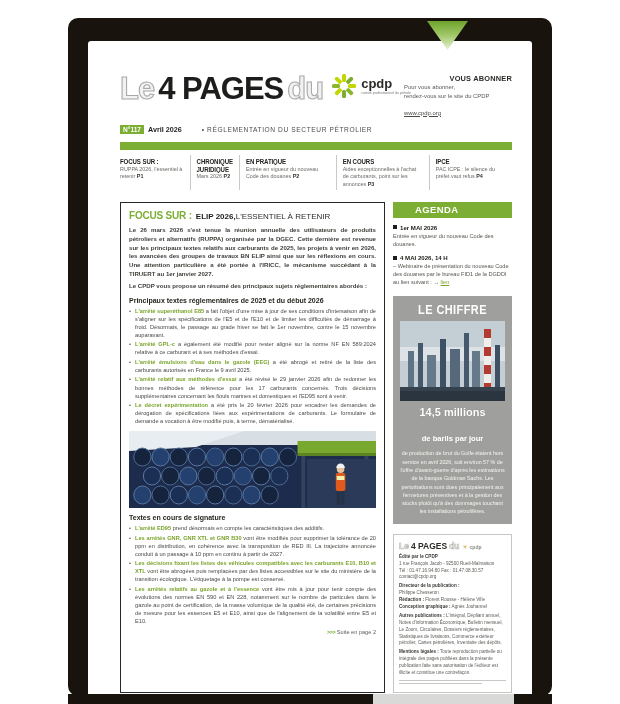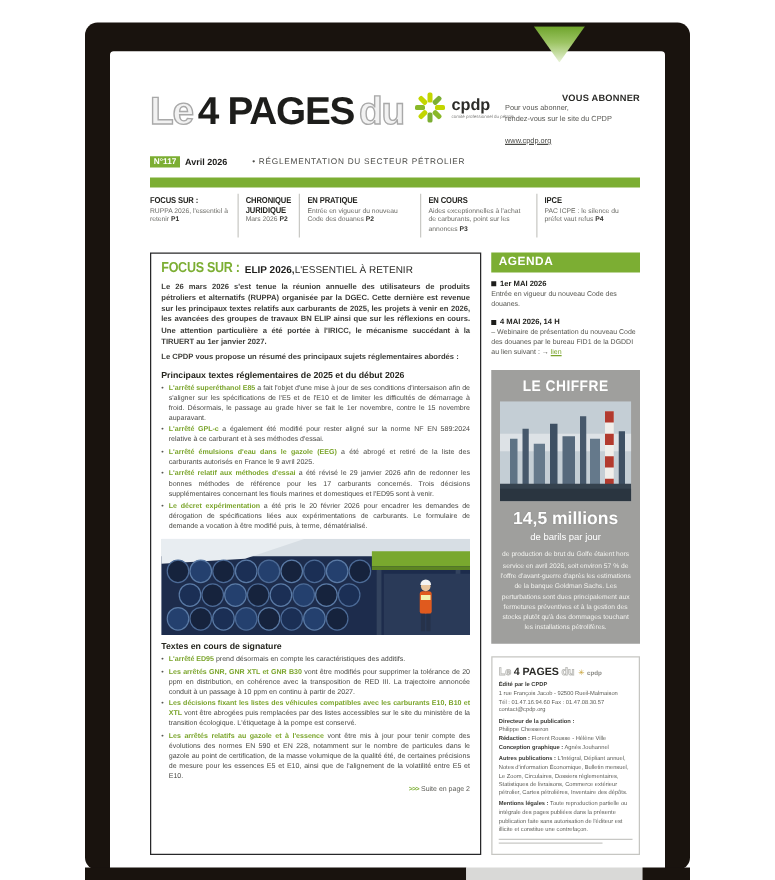--- a/index.html
+++ b/index.html
@@ -71,33 +71,33 @@
   ul.blist li::before { content:"•"; position:absolute; left:0; top:0; color:#55554f; }
   .lead { color:#7aa42b; font-weight:bold; }
   .a-photo { width:100%; height:77px; margin:6px 0 3px 0; display:block; }
   .cont { text-align:right; font-size:5.6px; margin-top:4px; cursor:pointer; }
   .cont .arr { color:#7cae33; font-weight:bold; letter-spacing:-.5px; }
   .cont .ct { color:#5c5c57; }
 
   
   .sidebar { width:119px; margin-left:8px; }
   .agenda-bar { background:#7cae33; color:#fff; font-weight:bold; font-size:9.5px;
-        letter-spacing:.4px; padding:2px 6px 3px 6px; transform-origin:left center; }
+        letter-spacing:.4px; padding:2px 6px 3px 22px; transform-origin:left center; }
   .agenda-item { margin-top:6px; }
   .ag-date { display:flex; align-items:center; font-size:6.1px; font-weight:bold; color:#23231f; }
   .sq { width:4px; height:4px; background:#1d1d1b; margin-right:3px; flex:0 0 auto; }
   .ag-text { font-size:5.6px; color:#55554f; line-height:1.45; margin-top:1px; }
   .ag-link { color:#7aa42b; text-decoration:underline; cursor:pointer; }
 
   .chiffre { background:#9f9f9d; margin-top:10px; padding:7px 6px 8px 6px; text-align:center; }
   .ch-title { color:#fff; font-weight:bold; font-size:11px; letter-spacing:.4px;
         transform:scaleY(1.12); transform-origin:center top; }
   .ch-img { width:105px; height:80px; margin:6px auto 5px auto; display:block; }
-  .ch-num { color:#fff; font-weight:bold; font-size:14px; text-shadow:0 0 1px rgba(0,0,0,.25); }
-  .ch-unit { color:#fff; font-weight:normal; font-size:7.6px; margin-top:3px; }
+  .ch-num { color:#fff; font-weight:bold; font-size:11px; text-shadow:0 0 1px rgba(0,0,0,.25); }
+  .ch-unit { color:#fff; font-weight:bold; font-size:7.6px; margin-top:16px; }
   .ch-body { color:#f4f4f0; font-size:5.35px; line-height:1.55; margin-top:6px; }
 
   .imprint { border:1px solid #c6c6c2; margin-top:10px; padding:6px 5px; }
   .imp-mast { display:flex; align-items:baseline; white-space:nowrap; margin-bottom:3px; }
   .imp-outline { font-size:8.5px; font-weight:bold; color:#f4f4f4; -webkit-text-stroke:.6px #b5b5b1; }
   .imp-solid { font-size:8.5px; font-weight:bold; color:#2b2b28; margin:0 2px; }
   .imp-logo { font-size:5px; font-weight:bold; color:#8a8a86; margin-left:2px; }
   .imp-star { color:#c9a43a; font-size:6px; margin-left:3px; }
   .imp-line { font-size:4.6px; color:#5c5c57; line-height:1.5; }
   .imp-b { font-weight:bold; color:#3a3a36; }

